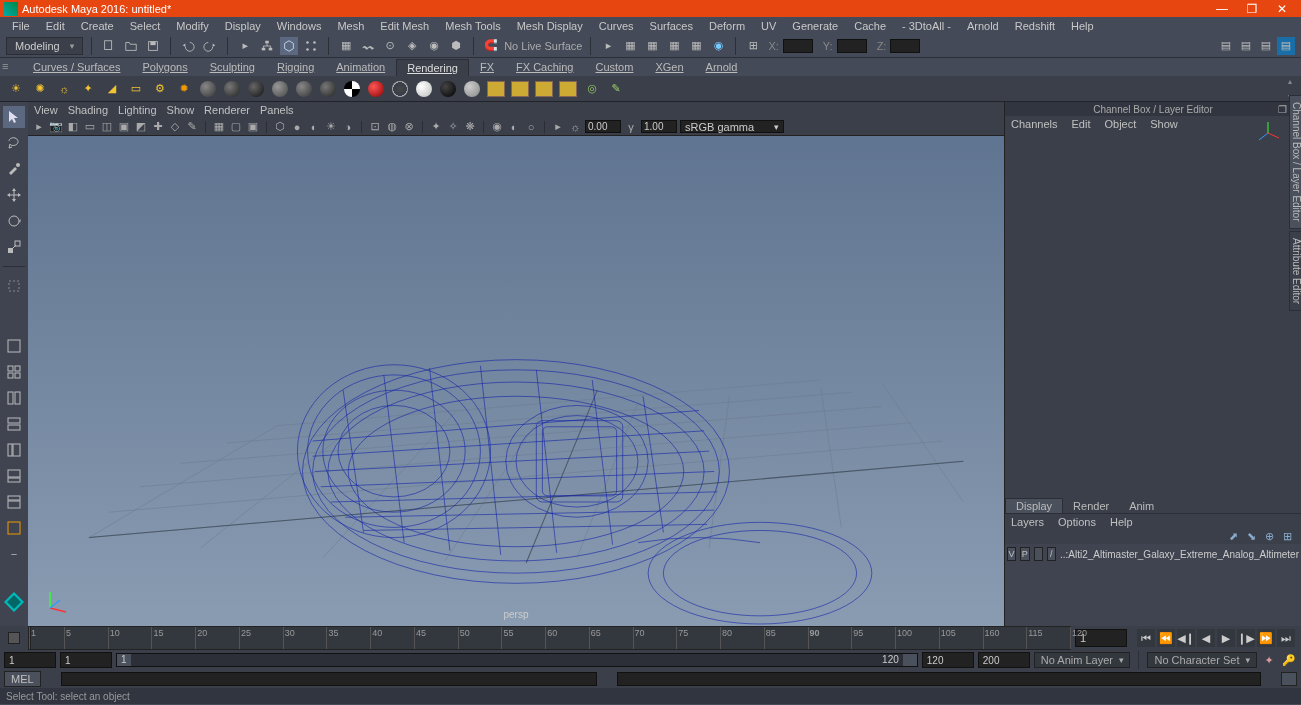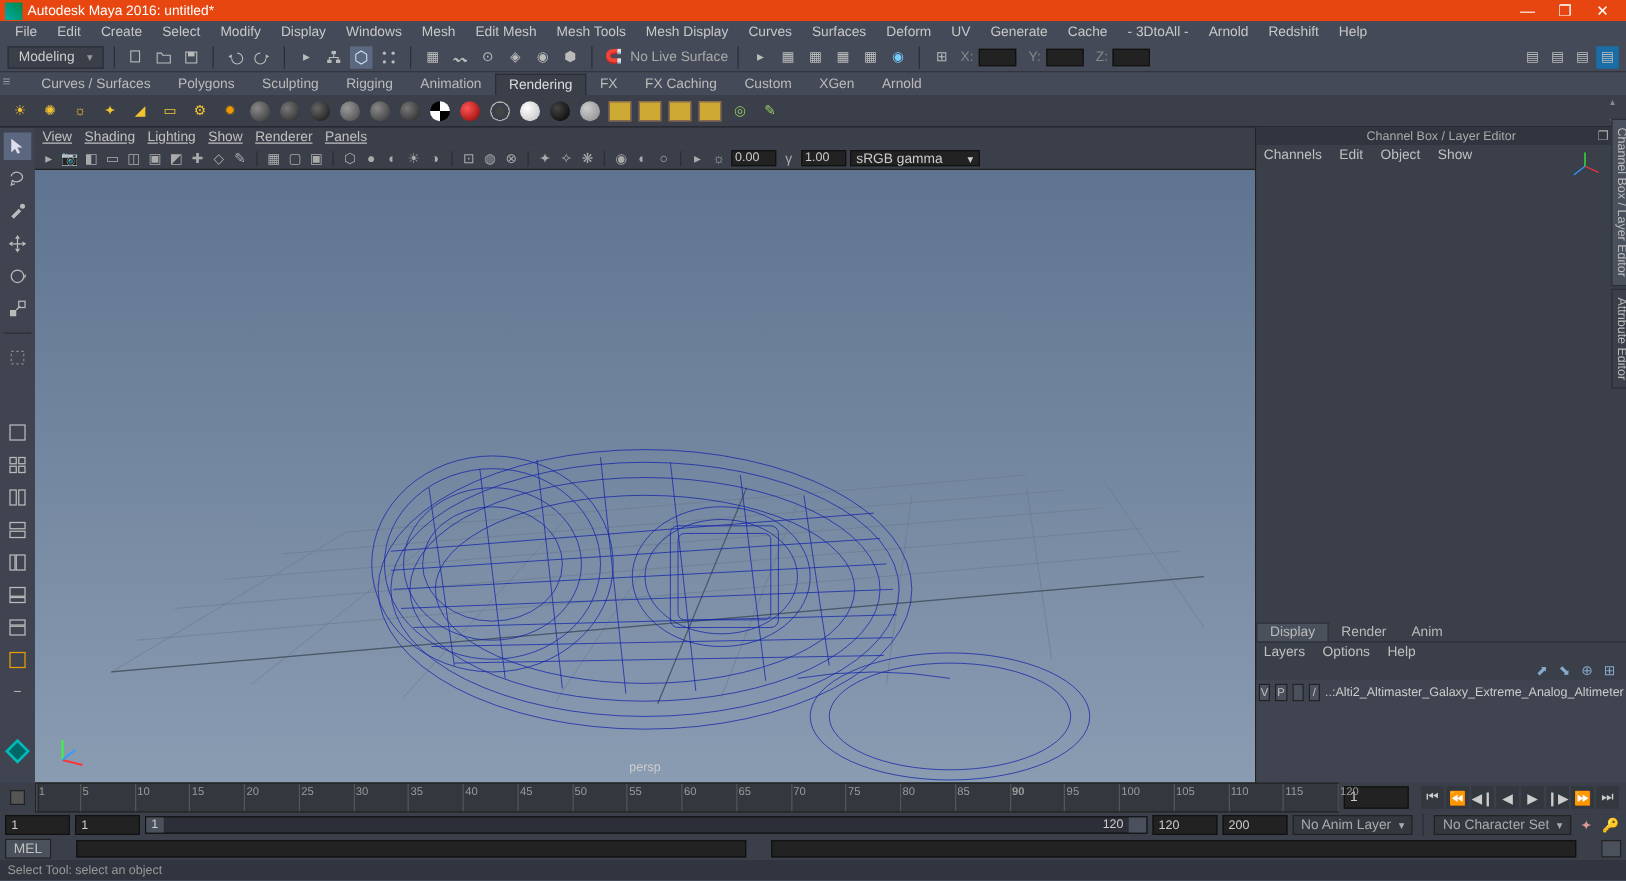--- a/index.html
+++ b/index.html
@@ -22,21 +22,21 @@
 .toolbar-sep { width: 1px; background: #2c2f38; height: 18px; margin: 0 4px; }
 .ws-icon { width: 18px; height: 18px; display:flex; align-items:center; justify-content:center; color:#bbb; cursor:pointer; }
 .ws-icon svg { width:14px; height:14px; }
 .coord-label { color:#888; margin-left:2px;}
 .coord-field { background:#222; border:1px solid #111; height:14px; width:30px; margin-right:4px;}
 .right-icons { margin-left:auto; display:flex; gap:2px;}
 .right-icons .ws-icon.active { background:#1a6ea8; }
 
 
 .shelftabs { background: #444a57; height: 18px; display: flex; align-items: flex-end; padding-left: 22px; }
-.shelftabs .tab { padding: 2px 10px; color:#bbb; cursor:pointer; border:1px solid transparent; }
+.shelftabs .tab { padding: 2px 10px; color:#bbb; cursor:pointer; border:1px solid transparent;text-decoration:underline; }
 .shelftabs .tab.active { background:#3a3f4a; border:1px solid #2b2e36; border-bottom:none; color:#ddd; }
 .shelftabs .tab-handle { position:absolute; left:2px; width:16px; height:16px; color:#999; cursor:pointer; margin-top:0px;}
 
 
 .shelfrow { background: #3a3f4a; height: 26px; display:flex; align-items:center; padding: 0 6px; gap:4px; border-bottom:1px solid #20232a;}
 .shelf-icon { width:20px; height:20px; display:flex; align-items:center; justify-content:center; cursor:pointer; border-radius:2px;}
 .sun { color:#f4c430; }
 .gear-yellow { color:#f4c430; }
 .blob { width:16px; height:16px; border-radius:50%; }
 .blob.g1 { background: radial-gradient(circle at 35% 35%, #888, #333); }
@@ -58,21 +58,21 @@
 
 .lefttools { width: 28px; background:#3f4450; display:flex; flex-direction:column; align-items:center; padding-top:4px; gap:4px; }
 .lefttools .tool { width:22px; height:22px; display:flex; align-items:center; justify-content:center; cursor:pointer; }
 .lefttools .tool.active { background:#5b6880; }
 .lefttools .divider { width:22px; height:1px; background:#2b2e36; margin:4px 0;}
 .lefttools .tool svg { width:16px; height:16px; }
 
 
 .viewwrap { flex:1; display:flex; flex-direction:column; }
 .panelmenu { background:#3a3f4a; height:16px; display:flex; align-items:center; padding:0 6px; gap:10px; }
-.panelmenu span { color:#c0c0c0; cursor:pointer;text-decoration:underline; }
+.panelmenu span { color:#c0c0c0; cursor:pointer; }
 .paneltools { background:#3a3f4a; height:18px; display:flex; align-items:center; padding:0 4px; gap:3px; border-bottom:1px solid #222;}
 .pticon { width:14px; height:14px; color:#aaa; cursor:pointer; display:flex; align-items:center; justify-content:center;}
 .ptsep { width:1px; height:12px; background:#2b2e36; margin:0 3px;}
 .ptfield { background:#222; border:1px solid #111; width:36px; height:13px; font-size:10px; color:#ccc; padding:0 2px; display:flex;align-items:center;}
 .ptselect { background:#222; border:1px solid #111; height:13px; padding:0 4px; color:#ccc; display:flex; align-items:center; gap:20px; }
 .ptselect::after{content:"▾";font-size:9px;}
 
 .viewport { flex:1; position:relative; background:linear-gradient(#5f7490 0%, #8a9cb2 100%); overflow:hidden;}
 .grid-plane{ position:absolute; left:0; right:0; top:0; bottom:0; }
 .persp-label { position:absolute; bottom:6px; left:50%; transform:translateX(-50%); color:#ccc; font-size:10px;}
@@ -660,21 +660,21 @@
       <div class="ticklabel" style="left: calc(70.5882% + 2px);">85</div>
       <div class="tick" style="left: 74.7899%;"></div>
       <div class="ticklabel" style="left: calc(74.7899% + 2px); font-weight: bold;">90</div>
       <div class="tick" style="left: 78.9916%;"></div>
       <div class="ticklabel" style="left: calc(78.9916% + 2px);">95</div>
       <div class="tick" style="left: 83.1933%;"></div>
       <div class="ticklabel" style="left: calc(83.1933% + 2px);">100</div>
       <div class="tick" style="left: 87.395%;"></div>
       <div class="ticklabel" style="left: calc(87.395% + 2px);">105</div>
       <div class="tick" style="left: 91.5966%;"></div>
-      <div class="ticklabel" style="left: calc(91.5966% + 2px);">110</div>
+      <div class="ticklabel" style="left: calc(91.5966% + 2px);">160</div>
       <div class="tick" style="left: 95.7983%;"></div>
       <div class="ticklabel" style="left: calc(95.7983% + 2px);">115</div>
       <div class="tick" style="left: 100%;"></div>
       <div class="ticklabel" style="left: calc(100% + 2px);">120</div>
     </div>
   <div class="tl-end">
       <span>1</span>
     </div>
   <div class="playback">
     <div class="pb">⏮</div>

